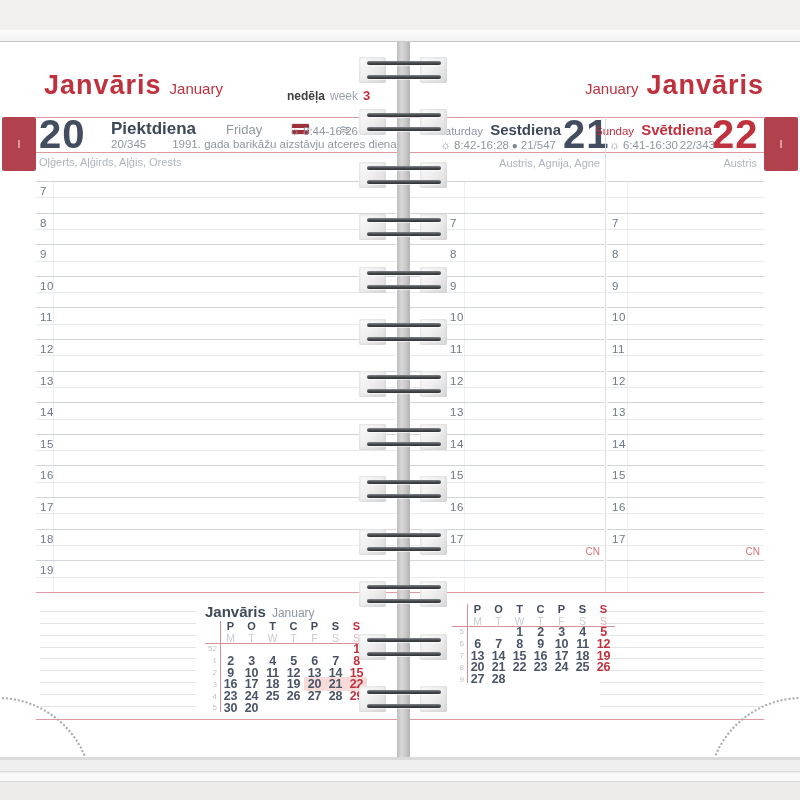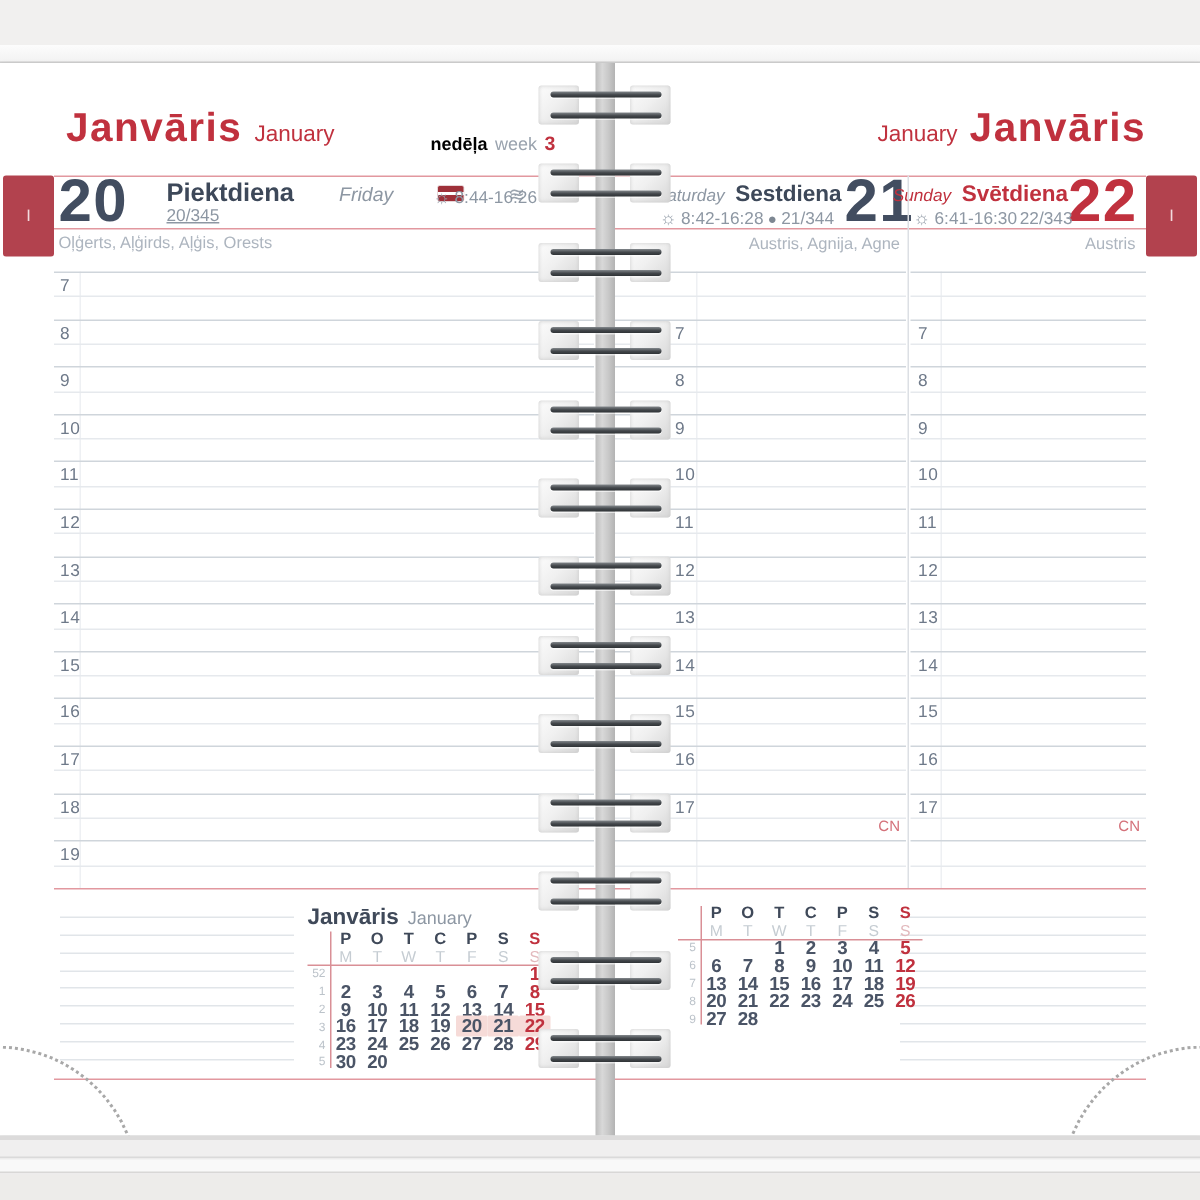--- a/index.html
+++ b/index.html
@@ -18,51 +18,51 @@
   .sheet{position:absolute;left:0;top:42px;width:800px;height:715px;background:#ffffff;
          overflow:hidden;box-shadow:0 1px 4px rgba(0,0,0,.12);}
 
   
   .month-hdr{position:absolute;display:flex;align-items:baseline;gap:8px;color:#c0313e;}
   .mh-left{left:44px;top:28px;}
   .mh-right{right:36px;top:28px;}
   .mh-lv{font-size:27px;font-weight:700;letter-spacing:1px;}
   .mh-en{font-size:15px;font-weight:400;}
   .week-ind{position:absolute;left:287px;top:46px;font-size:12px;color:#9aa3ae;display:flex;gap:5px;align-items:baseline;}
-  .week-ind .wlv{color:#000000;font-weight:700;}
+  .week-ind .wlv{color:#404040;font-weight:700;}
   .week-ind .wnum{color:#c0313e;font-weight:700;font-size:13px;}
 
   
   .redline{position:absolute;left:36px;width:728px;height:1px;background:#e2989f;}
   .rl-top{top:75px;}
   .rl-mid{top:110px;}
   .rl-low{top:550px;}
   .rl-bot{top:677px;}
 
   
   .daynum{position:absolute;font-size:40px;line-height:1;font-weight:700;letter-spacing:1px;color:#424d60;}
   .dn-left{left:39px;top:72px;}
   .dn-sat{left:563px;top:72px;}
   .dn-sun{left:712px;top:72px;color:#c0313e;}
   .wkrow{position:absolute;display:flex;align-items:baseline;gap:7px;}
   .wk-left{left:111px;top:77px;gap:30px;}
   .wk-sat{left:410px;top:79px;width:155px;justify-content:flex-end;padding-right:4px;}
   .wk-sun{left:607px;top:79px;width:105px;justify-content:flex-end;}
   .wd-lv{font-size:17px;font-weight:700;color:#3d4859;}
   .wd-lv.sm{font-size:15px;}
-  .wd-en{font-size:13px;color:#8d97a3;font-style:italic;}
+  .wd-en{font-size:13px;color:#8d97a3;}
   .wd-en.sm{font-size:11.5px;}
   .red-t{color:#c0313e !important;}
   .flag{display:inline-block;width:17px;height:10px;border-radius:1px;align-self:center;
         background:linear-gradient(180deg,#9e3039 0 40%,#ffffff 40% 60%,#9e3039 60% 100%);
         box-shadow:0 0 0 0.5px #e0c9cb;}
   .waves{font-size:13px;color:#9aa3ad;align-self:center;}
   .sunline{position:absolute;font-size:11.5px;color:#8d97a3;display:flex;align-items:baseline;}
   .sl-left{left:36px;top:82px;width:322px;justify-content:flex-end;}
-  .sl-left2{left:111px;top:96px;gap:26px;text-decoration:underline;}
+  .sl-left2{left:111px;top:96px;gap:26px;}
   .sl-sat{left:440px;top:96px;width:116px;justify-content:space-between;text-align:right;}
   .sl-sun{left:609px;top:96px;width:106px;justify-content:space-between;}
   .sunglyph{font-size:12px;color:#98a1ac;margin-right:3px;}
   .moonglyph{font-size:10px;color:#7d8792;margin-right:3px;}
   .names{position:absolute;font-size:11px;color:#adb5bf;}
   .nm-left{left:39px;top:114px;}
   .nm-sat{left:410px;top:115px;width:190px;text-align:right;}
   .nm-sun{left:607px;top:115px;width:150px;text-align:right;}
 
   
@@ -165,31 +165,32 @@
       <span class="wd-en">Friday</span>
       <span class="flag"></span>
       <span class="waves">≋</span>
     </div>
     <div class="sunline sl-left">
       <span class="sunglyph">☼</span>
       <span>8:44-16:26</span>
     </div>
     <div class="sunline sl-left2">
       <span>20/345</span>
+      <span>1991. gada barikāžu aizstāvju atceres diena</span>
     </div>
     <div class="names nm-left">Oļģerts, Aļģirds, Aļģis, Orests</div>
 
     <div class="daynum dn-sat">21</div>
     <div class="wkrow wk-sat">
       <span class="wd-en sm">Saturday</span>
       <span class="wd-lv sm">Sestdiena</span>
     </div>
     <div class="sunline sl-sat">
       <span><span class="sunglyph">☼</span><span>8:42-16:28</span></span>
-      <span><span class="moonglyph">●</span><span>21/344</span></span>
+      <span><span class="moonglyph">●</span><span>21/547</span></span>
     </div>
     <div class="names nm-sat">Austris, Agnija, Agne</div>
 
     <div class="daynum dn-sun">22</div>
     <div class="wkrow wk-sun">
       <span class="wd-en sm red-t">Sunday</span>
       <span class="wd-lv sm red-t">Svētdiena</span>
     </div>
     <div class="sunline sl-sun">
       <span><span class="sunglyph">☼</span><span>6:41-16:30</span></span>

